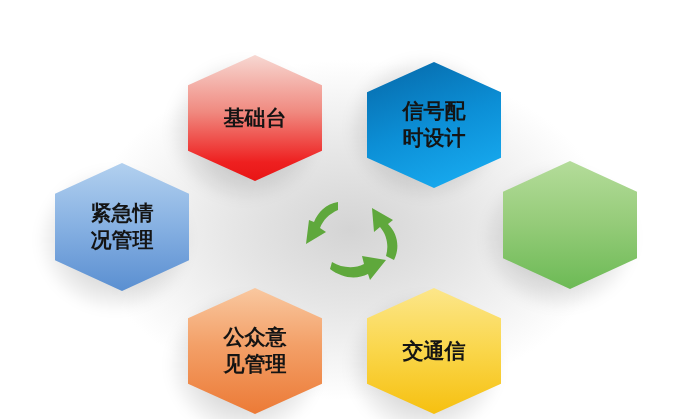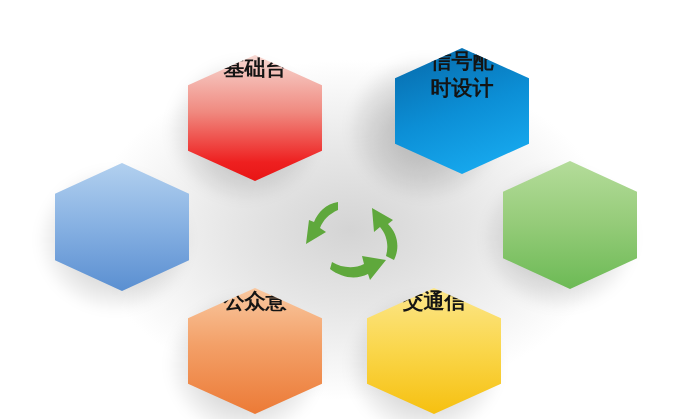--- a/index.html
+++ b/index.html
@@ -4,21 +4,21 @@
 <style>
   html, body { margin:0; padding:0; }
   body { width:700px; height:419px; background:#ffffff; position:relative; overflow:hidden; font-family:"DejaVu Sans", sans-serif; }
   .bg { position:absolute; inset:0;
     background:
       radial-gradient(ellipse 260px 170px at 350px 230px, #d4d4d4 0%, #e6e6e6 45%, rgba(255,255,255,0) 100%),
       #ffffff; }
   .shadow { position:absolute; width:150px; height:140px; border-radius:50%; background:radial-gradient(ellipse at center, rgba(0,0,0,0.28) 0%, rgba(0,0,0,0.10) 50%, rgba(0,0,0,0) 75%); filter:blur(6px); }
   .hex { position:absolute; width:134px; height:126px;
     clip-path: polygon(50% 0%, 100% 24%, 100% 76%, 50% 100%, 0% 76%, 0% 24%);
-    display:flex; justify-content:center; }
+    display:flex; align-items:center; justify-content:center; }
   .hex .label { font-weight:bold; font-size:21px; line-height:27px; color:#141414; text-align:center; width:70px; letter-spacing:0px; }
   .arrows { position:absolute; left:290px; top:190px; width:120px; height:100px; }
 </style>
 </head>
 <body>
 
 <div class="bg"></div>
 
 <div class="shadow" style="left:170px;top:60px;"></div>
 <div class="shadow" style="left:350px;top:58px;"></div>
@@ -26,40 +26,43 @@
 <div class="shadow" style="left:485px;top:168px;"></div>
 <div class="shadow" style="left:170px;top:295px;"></div>
 <div class="shadow" style="left:350px;top:295px;"></div>
 
 <div class="hex" style="left:188px;top:55px;background:linear-gradient(180deg,#f7d8d2 0%,#f08a80 45%,#ee2020 85%,#e81515 100%);">
   <div class="label">
     <div>基础台</div>
   </div>
 </div>
 
-<div class="hex" style="left:367px;top:48px;background:linear-gradient(160deg,#0668a8 0%,#0c8fd6 50%,#1ab0f5 100%);margin-left:28px;">
+<div class="hex" style="left:367px;top:62px;background:linear-gradient(160deg,#0668a8 0%,#0c8fd6 50%,#1ab0f5 100%);">
   <div class="label">
     <div>信号配</div>
     <div>时设计</div>
   </div>
 </div>
 
 <div class="hex" style="left:55px;top:163px;height:128px;background:linear-gradient(180deg,#b2d0ef 0%,#86b0e2 50%,#5a8fd1 100%);">
   <div class="label">
+    <div>紧急情</div>
+    <div>况管理</div>
   </div>
 </div>
 
 <div class="hex" style="left:503px;top:161px;height:128px;background:linear-gradient(180deg,#b4dc9a 0%,#94cb78 50%,#6cba55 100%);">
   <div class="label">
   </div>
 </div>
 
 <div class="hex" style="left:188px;top:288px;background:linear-gradient(180deg,#f9c8a0 0%,#f3a068 45%,#ec7a36 100%);">
   <div class="label">
     <div>公众意</div>
+    <div>见管理</div>
   </div>
 </div>
 
 <div class="hex" style="left:367px;top:288px;background:linear-gradient(180deg,#fce68a 0%,#fad64a 50%,#f6c010 100%);">
   <div class="label">
     <div>交通信</div>
   </div>
 </div>
 
 <svg class="arrows" viewBox="0 0 120 100">

